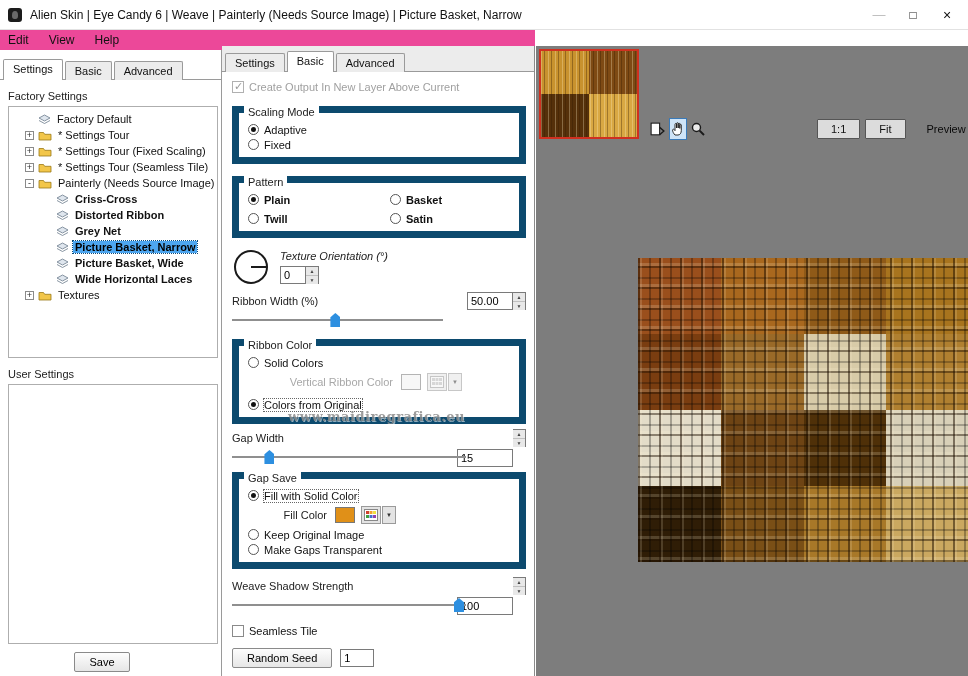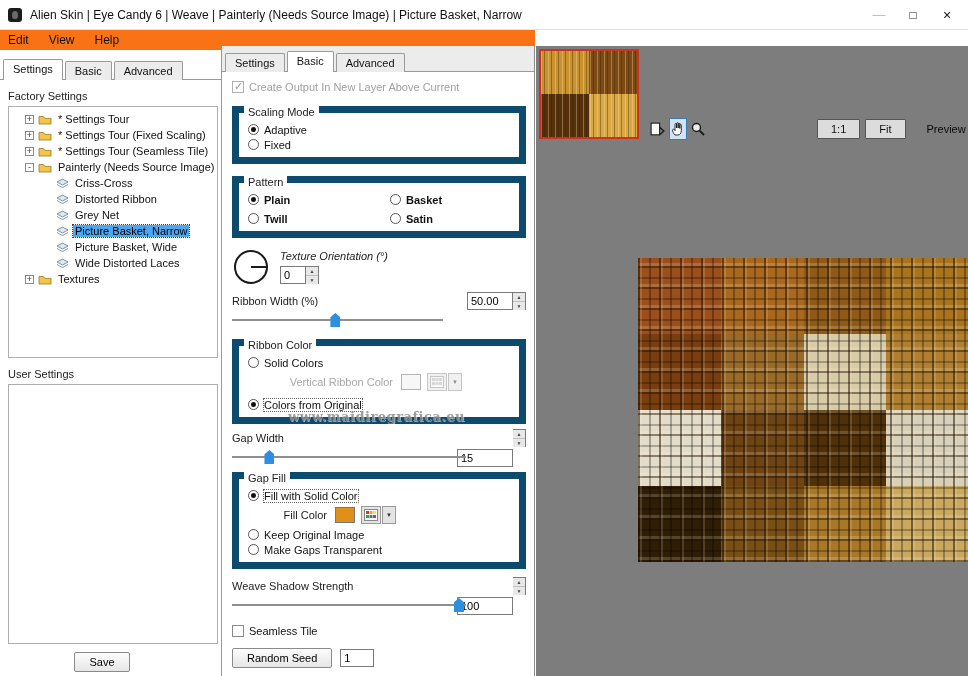--- a/index.html
+++ b/index.html
@@ -14,38 +14,38 @@
   .app-icon { width:14px; height:14px; background:#1c1c1c; border-radius:3px; margin-right:8px; position:relative; flex:none; }
   .app-icon::after { content:""; position:absolute; left:4px; top:3px; width:6px; height:8px; background:#6a6a6a; border-radius:50% 50% 40% 40%; }
   .title-text { flex:1; white-space:nowrap; overflow:hidden; }
   .win-controls { display:flex; align-items:center; }
   .win-btn { width:34px; text-align:center; font-size:13px; line-height:28px; cursor:default; }
   .win-btn.min { color:#b8b8b8; }
   .win-btn.max { color:#222; font-size:12px; }
   .win-btn.close { color:#111; font-size:14px; }
 
   
-  .menubar { position:absolute; left:0; top:30px; width:535px; height:20px; background:#f97316; display:flex; align-items:center; gap:20px; padding-left:8px; font-size:12px; }
+  .menubar { position:absolute; left:0; top:30px; width:535px; height:20px; background:#ec4899; display:flex; align-items:center; gap:20px; padding-left:8px; font-size:12px; }
   .menubar span { cursor:default; }
 
   
   .tabs { display:flex; align-items:flex-end; height:22px; border-bottom:1px solid #9a9a9a; padding-left:3px; }
   .tab { font-size:11px; padding:3px 9px 3px; border:1px solid #9a9a9a; border-bottom:none; background:#ececec;
          margin-right:2px; border-radius:2px 2px 0 0; position:relative; top:1px; cursor:default; }
   .tab.active { background:#fff; padding-bottom:5px; top:1px; z-index:2; }
 
   
   .left-panel { position:absolute; left:0; top:50px; width:222px; height:626px; background:#fff; border-right:1px solid #9a9a9a; }
   .lp-tabs { position:absolute; left:0; top:8px; width:222px; }
   .panel-label { position:absolute; left:8px; font-size:11px; color:#222; }
   .factory-label { top:40px; }
   .tree-box { position:absolute; left:8px; top:56px; width:210px; height:252px; border:1px solid #aeaeae; background:#fff; overflow:hidden; padding-top:4px; }
   .tree-row { display:flex; align-items:center; height:16px; font-size:11px; padding-left:16px; white-space:nowrap; cursor:default; }
   .tree-row.no-toggle { padding-left:29px; }
-  .tree-row.child { padding-left:47px; }
+  .tree-row.child { padding-left:47px;font-weight:bold; }
   .toggle { width:9px; height:9px; border:1px solid #8a8a8a; background:#fff; font-size:9px; line-height:7px; text-align:center; margin-right:4px; flex:none; color:#333; }
   .tree-icon { margin-right:4px; flex:none; display:inline-flex; }
   .tree-label { padding:0 2px; }
   .tree-label.sel { background:var(--sel-blue); color:#000; outline:1px dotted #0a4a7a; }
   .user-label { top:318px; }
   .user-box { position:absolute; left:8px; top:334px; width:210px; height:260px; border:1px solid #aeaeae; background:#fff; }
   .save-wrap { position:absolute; left:0; top:602px; width:204px; text-align:center; }
   .btn { font-size:11px; font-family:inherit; border:1px solid #8a8a8a; background:linear-gradient(#fdfdfd,#e6e6e6); padding:3px 14px; border-radius:2px; cursor:default; }
 
   
@@ -150,20 +150,29 @@
 
   <div class="left-panel">
     <div class="tabs lp-tabs">
       <div class="tab active">Settings</div>
       <div class="tab">Basic</div>
       <div class="tab">Advanced</div>
     </div>
     <div class="panel-label factory-label">Factory Settings</div>
 
     <div class="tree-box">
+      <div class="tree-row no-toggle">
+        <span class="tree-icon">
+            <svg width="13" height="11" viewBox="0 0 13 11">
+              <path d="M1 4 L6.5 1 L12 4 L6.5 7 Z" fill="#dfe6ee" stroke="#6a7a8a" stroke-width="0.8"></path>
+              <path d="M1 6.5 L6.5 9.5 L12 6.5" fill="none" stroke="#6a7a8a" stroke-width="0.8"></path>
+            </svg>
+          </span>
+        <span class="tree-label">Factory Default</span>
+      </div>
       <div class="tree-row">
         <span class="toggle">+</span>
         <span class="tree-icon">
             <svg width="14" height="11" viewBox="0 0 14 11">
               <path d="M1 2.5 h4.5 l1.2 1.8 H13 V10 H1 Z" fill="#f2c64a" stroke="#9a7a18" stroke-width="0.8"></path>
             </svg>
           </span>
         <span class="tree-label">* Settings Tour</span>
       </div>
       <div class="tree-row">
@@ -238,21 +247,21 @@
           </span>
         <span class="tree-label">Picture Basket, Wide</span>
       </div>
       <div class="tree-row child">
         <span class="tree-icon">
             <svg width="13" height="11" viewBox="0 0 13 11">
               <path d="M1 4 L6.5 1 L12 4 L6.5 7 Z" fill="#dfe6ee" stroke="#6a7a8a" stroke-width="0.8"></path>
               <path d="M1 6.5 L6.5 9.5 L12 6.5" fill="none" stroke="#6a7a8a" stroke-width="0.8"></path>
             </svg>
           </span>
-        <span class="tree-label">Wide Distorted Laces</span>
+        <span class="tree-label">Wide Horizontal Laces</span>
       </div>
       <div class="tree-row">
         <span class="toggle">+</span>
         <span class="tree-icon">
             <svg width="14" height="11" viewBox="0 0 14 11">
               <path d="M1 2.5 h4.5 l1.2 1.8 H13 V10 H1 Z" fill="#f2c64a" stroke="#9a7a18" stroke-width="0.8"></path>
             </svg>
           </span>
         <span class="tree-label">Textures</span>
       </div>
@@ -382,21 +391,21 @@
               </span>
           </span>
         </div>
         <div class="slider long">
           <div class="track"></div>
           <div class="thumb" style="left: calc(16% - 5px);"></div>
         </div>
       </div>
 
       <div class="fieldset" style="margin-top:8px;">
-        <span class="legend">Gap Fill</span>
+        <span class="legend">Gap Save</span>
         <label class="radio-row">
           <span class="radio checked"></span>
           <span class="focus-dotted">Fill with Solid Color</span>
         </label>
         <div class="fill-row">
           <span class="ctl-label lbl">Fill Color</span>
           <span class="swatch" style="background: rgb(224, 144, 24);"></span>
           <span class="mini-btn">
               <svg width="14" height="12" viewBox="0 0 14 12">
                 <rect x="0.5" y="0.5" width="13" height="11" fill="#fff" stroke="#888"></rect>

